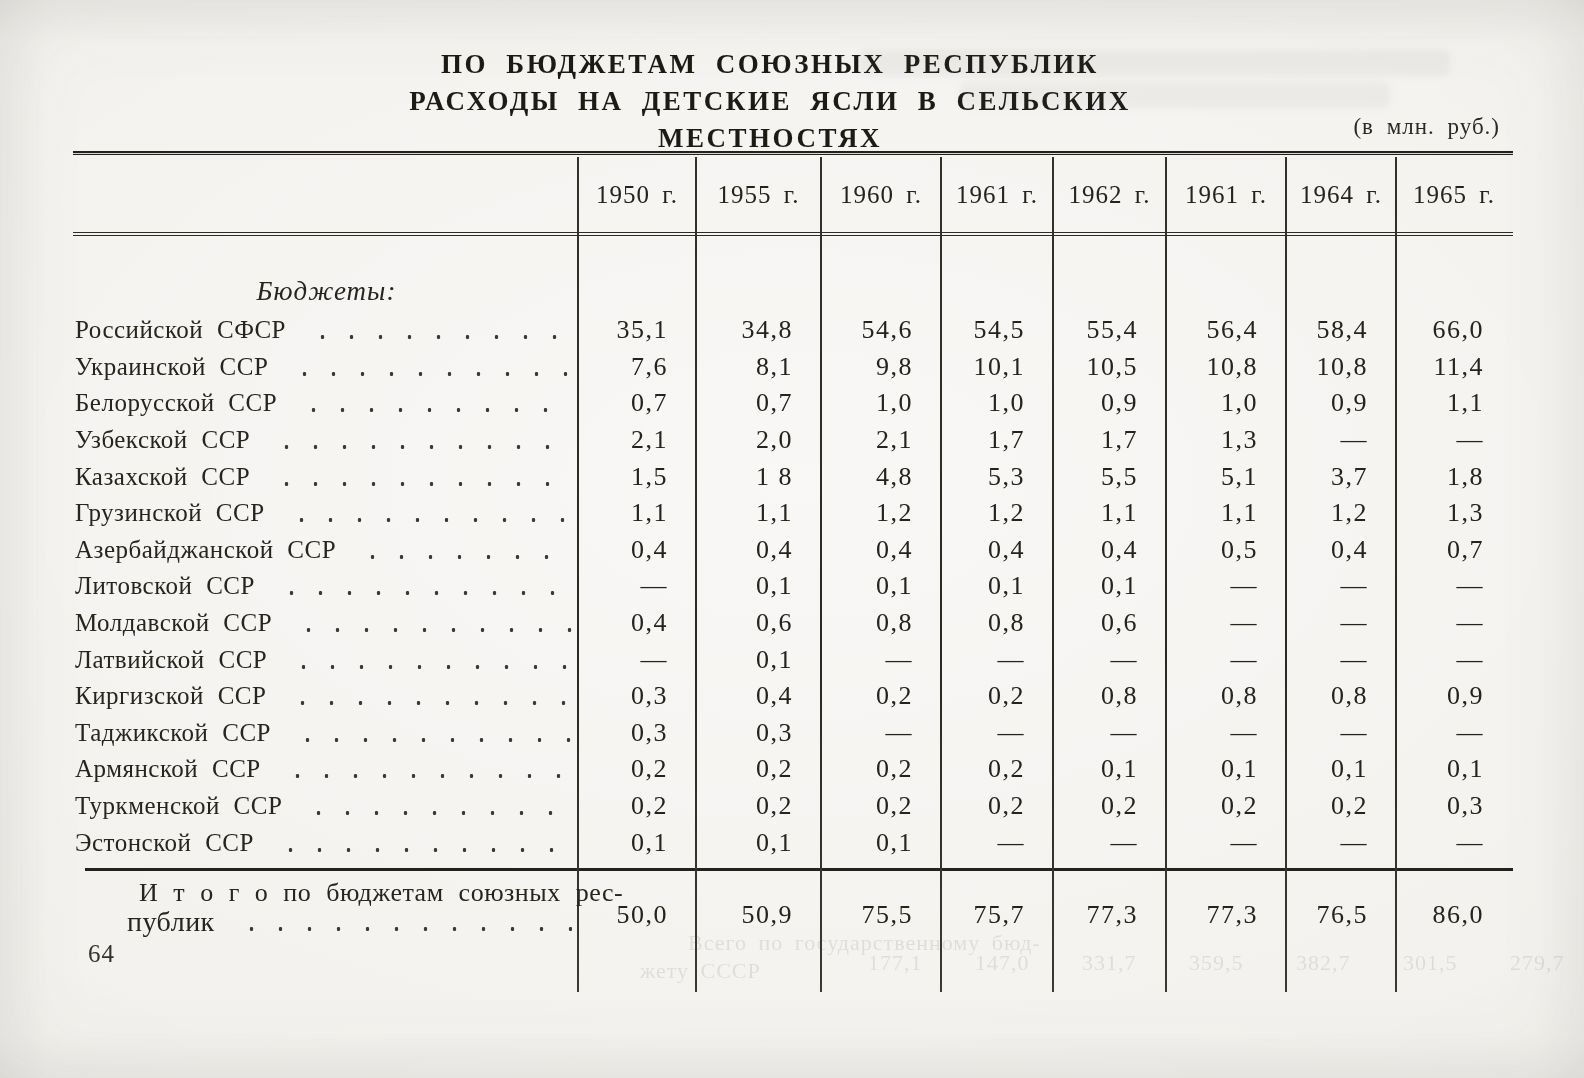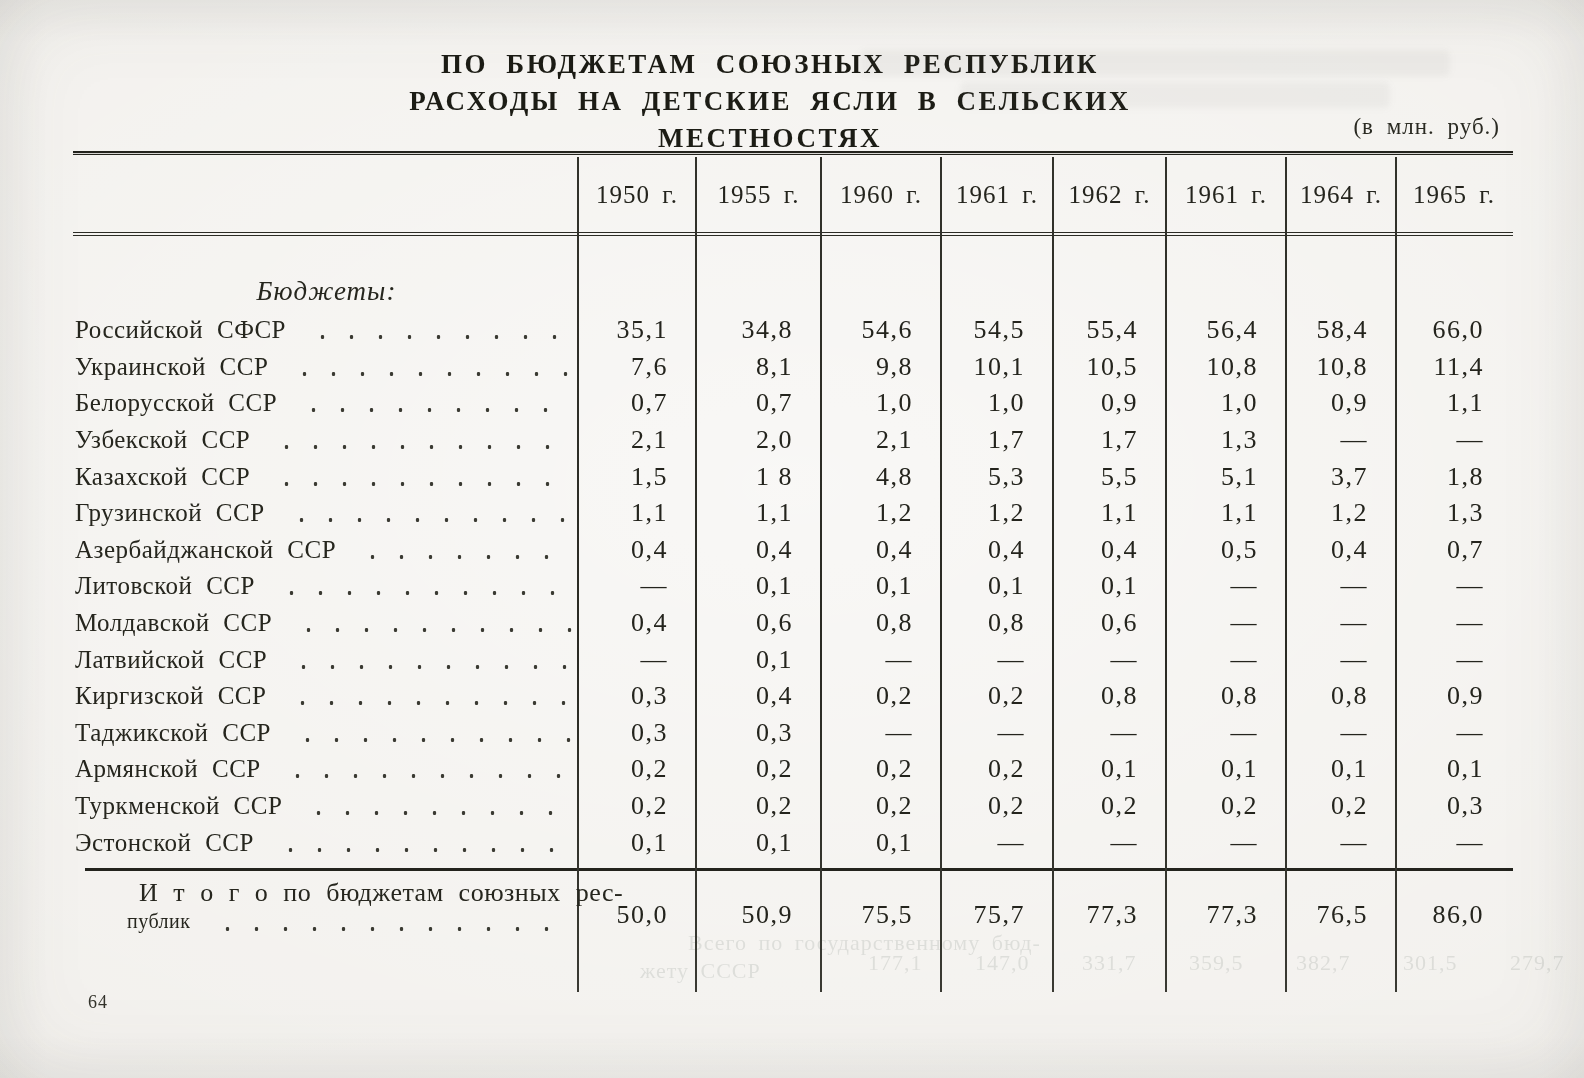--- a/index.html
+++ b/index.html
@@ -101,27 +101,27 @@
   }
 
   
   .totals-grid { top: 876px; height: 64px; }
   .totals-stub { display: flex; flex-direction: column; justify-content: flex-start; padding-top: 2px; }
   .totals-line1 {
     padding-left: 64px; font-size: 26px; line-height: 29px;
     letter-spacing: 0.5px; word-spacing: 8px; white-space: nowrap; color: #26261e;
   }
   .totals-line2 { display: flex; align-items: center; padding-left: 52px; height: 29px; }
-  .totals-line2 .row-label { font-size: 20px; }
+  .totals-line2 .row-label { font-size: 28px; }
   .totals-grid .cell { padding-top: 14px; }
 
   
   .page-number {
-    position: absolute; left: 88px; top: 992px;
-    font-size: 18px; letter-spacing: 1px; color: #33332b;
+    position: absolute; left: 88px; top: 940px;
+    font-size: 25px; letter-spacing: 1px; color: #33332b;
   }
 
   
   .ghost {
     position: absolute; color: #5e6a62; opacity: 0.15;
     filter: blur(0.7px);
     font-size: 22px; letter-spacing: 1px; word-spacing: 5px;
     white-space: nowrap; pointer-events: none;
   }
   .ghost-numbers { word-spacing: 46px; }

